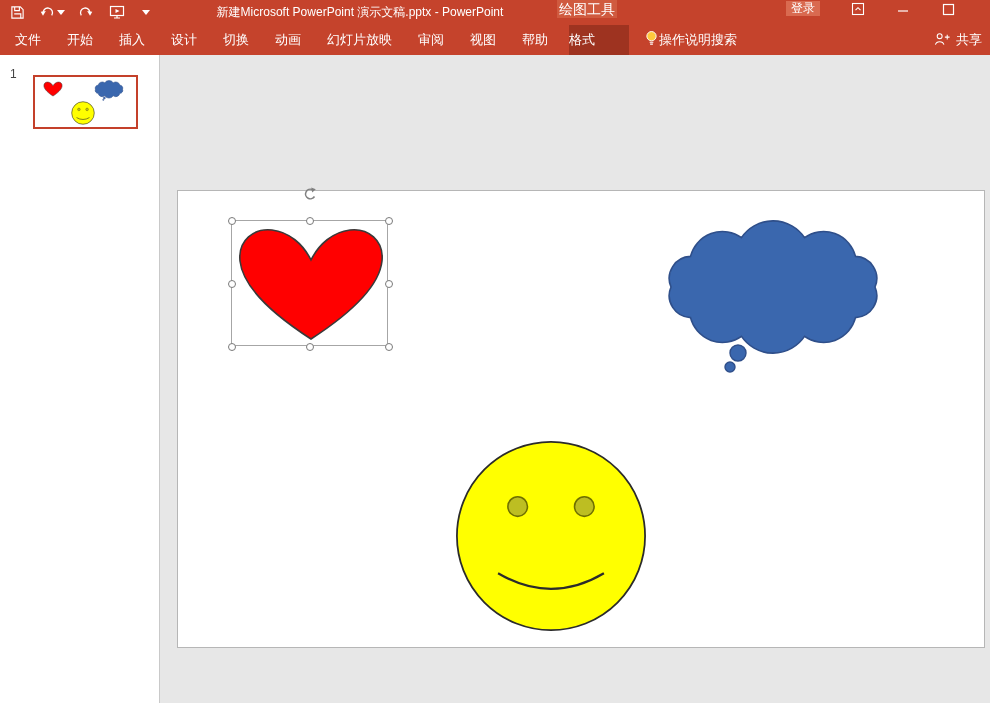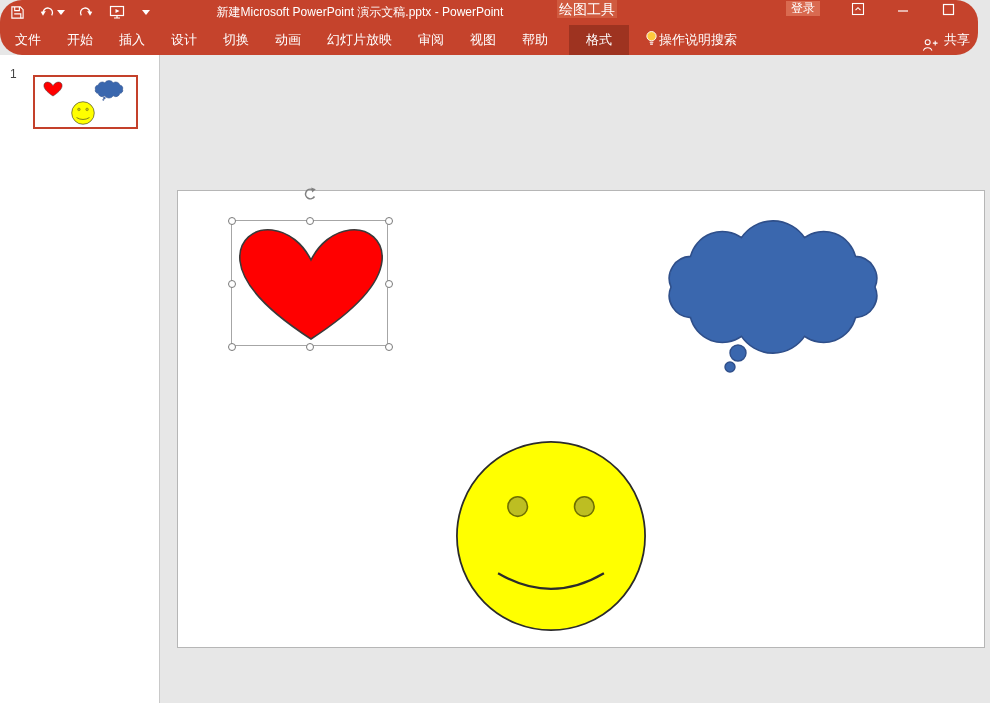--- a/index.html
+++ b/index.html
@@ -8,37 +8,37 @@
     --cloud_fill:#3A67AE; --cloud_stroke:#2F4F8A; --smiley_fill:#FFFF00; --smiley_stroke:#2B2B2B;
     --eye_fill:#BDBE22; --eye_stroke:#6F6F00; --selection_red:#C4402A;
     --workspace_bg:#E7E7E7; --panel_bg:#FFFFFF;
   }
   *{margin:0;padding:0;box-sizing:border-box;}
   html,body{width:990px;height:703px;overflow:hidden;}
   body{font-family:"Liberation Sans","DejaVu Sans",sans-serif;}
   .app{position:relative;width:990px;height:703px;background:var(--workspace_bg);}
 
   
-  .titlebar{position:absolute;left:0;top:0;right:12px;height:55px;background:var(--titlebar_red);color:#fff;border-radius:22px;}
+  .titlebar{position:absolute;left:0;top:0;right:0;height:55px;background:var(--titlebar_red);color:#fff;}
   .qat-icon{position:absolute;top:3px;width:18px;height:18px;display:flex;align-items:center;justify-content:center;cursor:default;}
   .doc-title{position:absolute;left:190px;top:4px;width:340px;text-align:center;font-size:12px;color:#fff;white-space:nowrap;overflow:hidden;}
   .ctx-strip{position:absolute;left:557px;top:0;width:60px;height:18px;background:var(--contextual_header_bg);
              font-size:14px;line-height:18px;text-align:center;color:#fff;}
   .signin{position:absolute;left:786px;top:1px;width:34px;height:15px;background:var(--signin_bg);
           font-size:12px;line-height:15px;text-align:center;color:#fff;cursor:pointer;}
   .win-icon{position:absolute;top:2px;width:16px;height:14px;display:flex;align-items:center;justify-content:center;}
 
   
   .tabs{position:absolute;left:0;top:25px;right:0;height:30px;display:flex;align-items:stretch;color:#fff;font-size:13px;}
   .tab{padding:0 13px;line-height:30px;white-space:nowrap;cursor:pointer;}
   .tab:first-child{margin-left:2px;}
-  .ctx-tab{width:60px;margin-left:8px;background:var(--active_tab_bg);line-height:30px;text-align:center;cursor:pointer;}
+  .ctx-tab{width:60px;margin-left:8px;background:var(--active_tab_bg);line-height:30px;text-align:left;cursor:pointer;}
   .tellme{display:flex;align-items:center;margin-left:16px;gap:1px;cursor:pointer;}
   .tellme-label{line-height:30px;white-space:nowrap;}
-  .share{margin-left:auto;display:flex;align-items:flex-end;gap:5px;padding-right:8px;cursor:pointer;}
+  .share{margin-left:auto;display:flex;align-items:center;gap:5px;padding-right:8px;cursor:pointer;}
   .share-label{line-height:30px;white-space:nowrap;}
 
   
   .slides-panel{position:absolute;left:0;top:55px;width:160px;bottom:0;background:var(--panel_bg);border-right:1px solid #C9C9C9;}
   .slide-number{position:absolute;left:10px;top:12px;font-size:12px;color:#444;}
   .slide-thumb{position:absolute;left:33px;top:20px;width:105px;height:54px;background:#fff;border:2px solid var(--selection_red);cursor:pointer;}
   .slide-thumb svg{position:absolute;}
 
   
   .workspace{position:absolute;left:161px;top:55px;right:0;bottom:0;background:var(--workspace_bg);}

